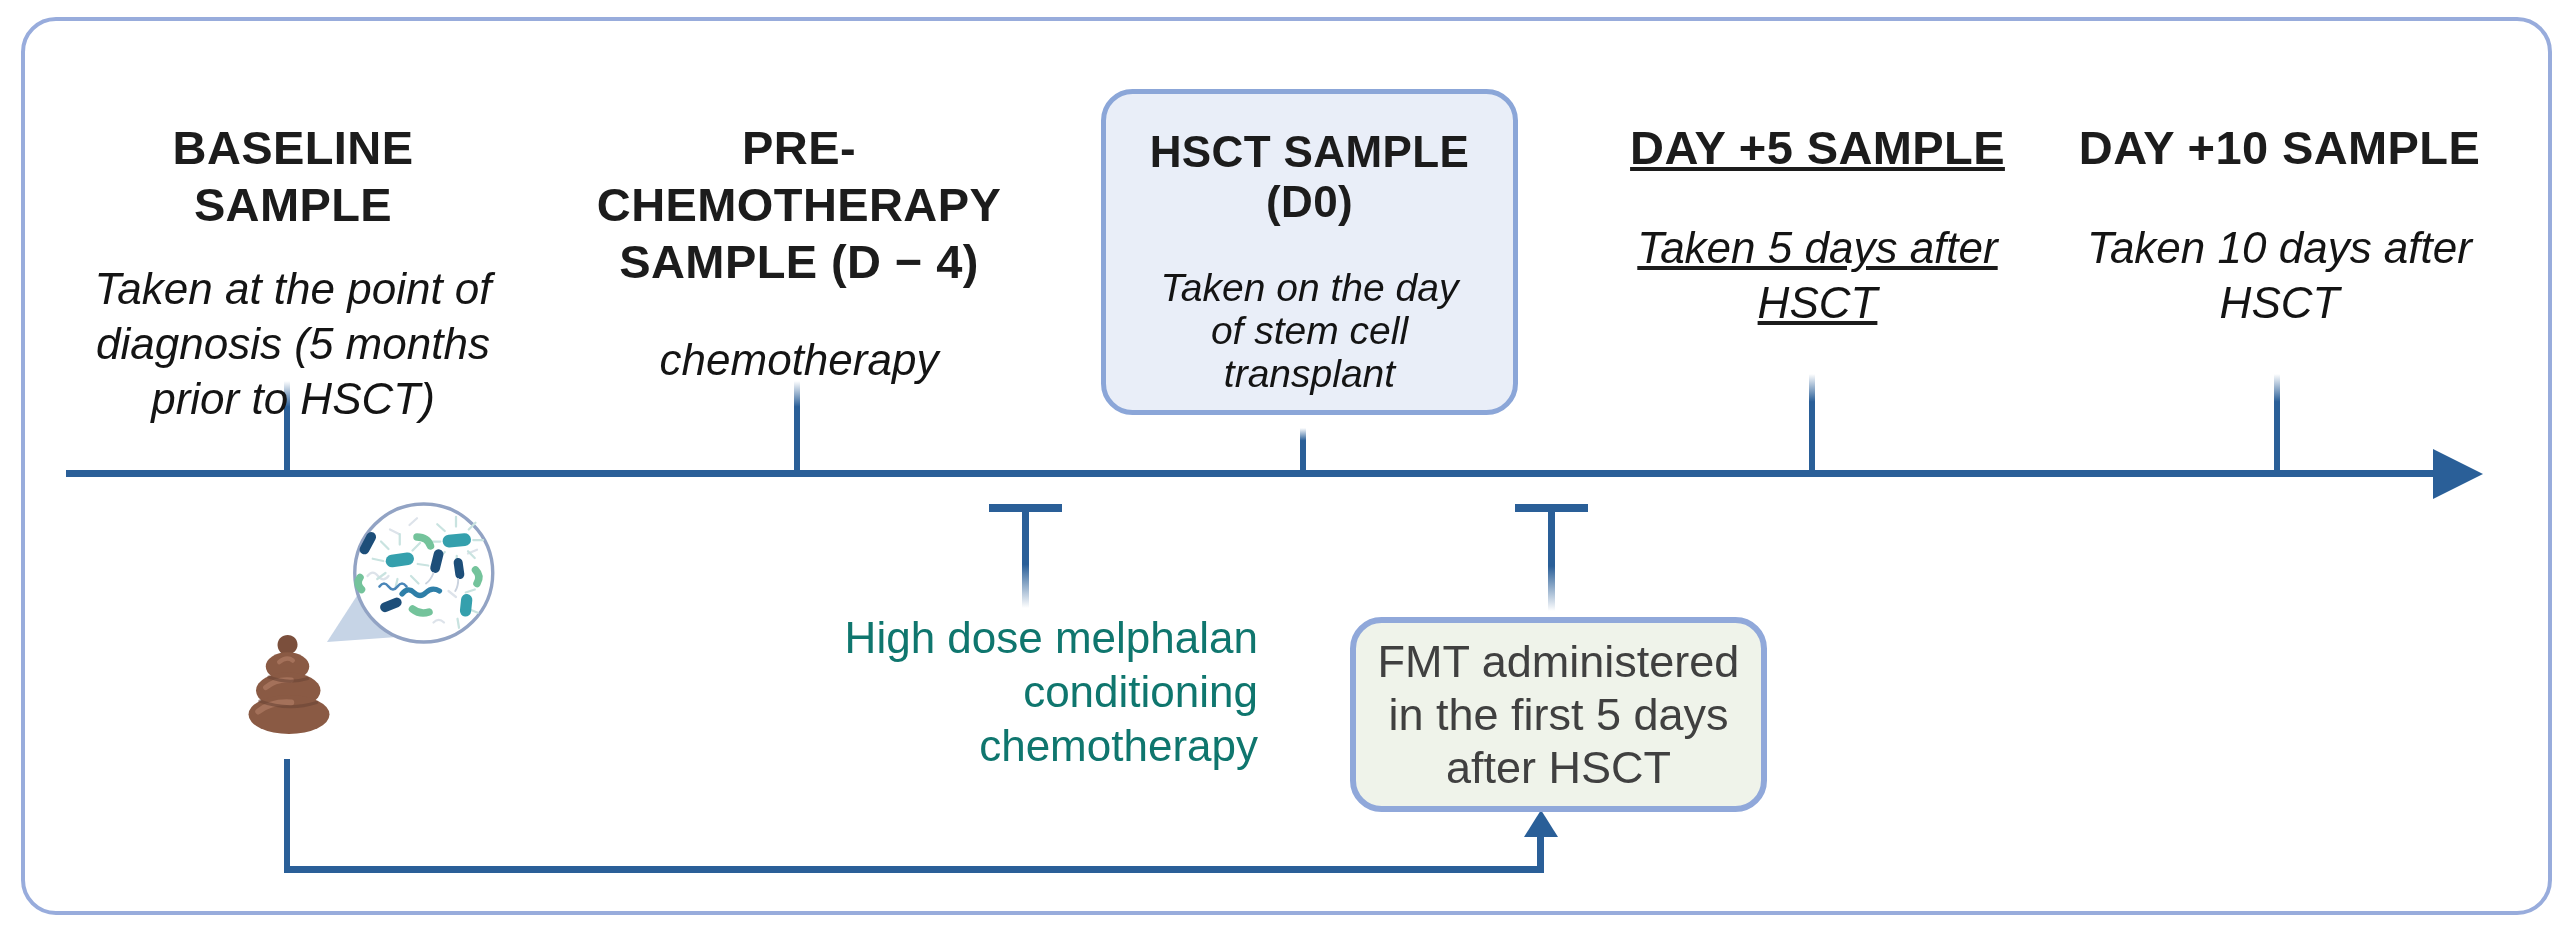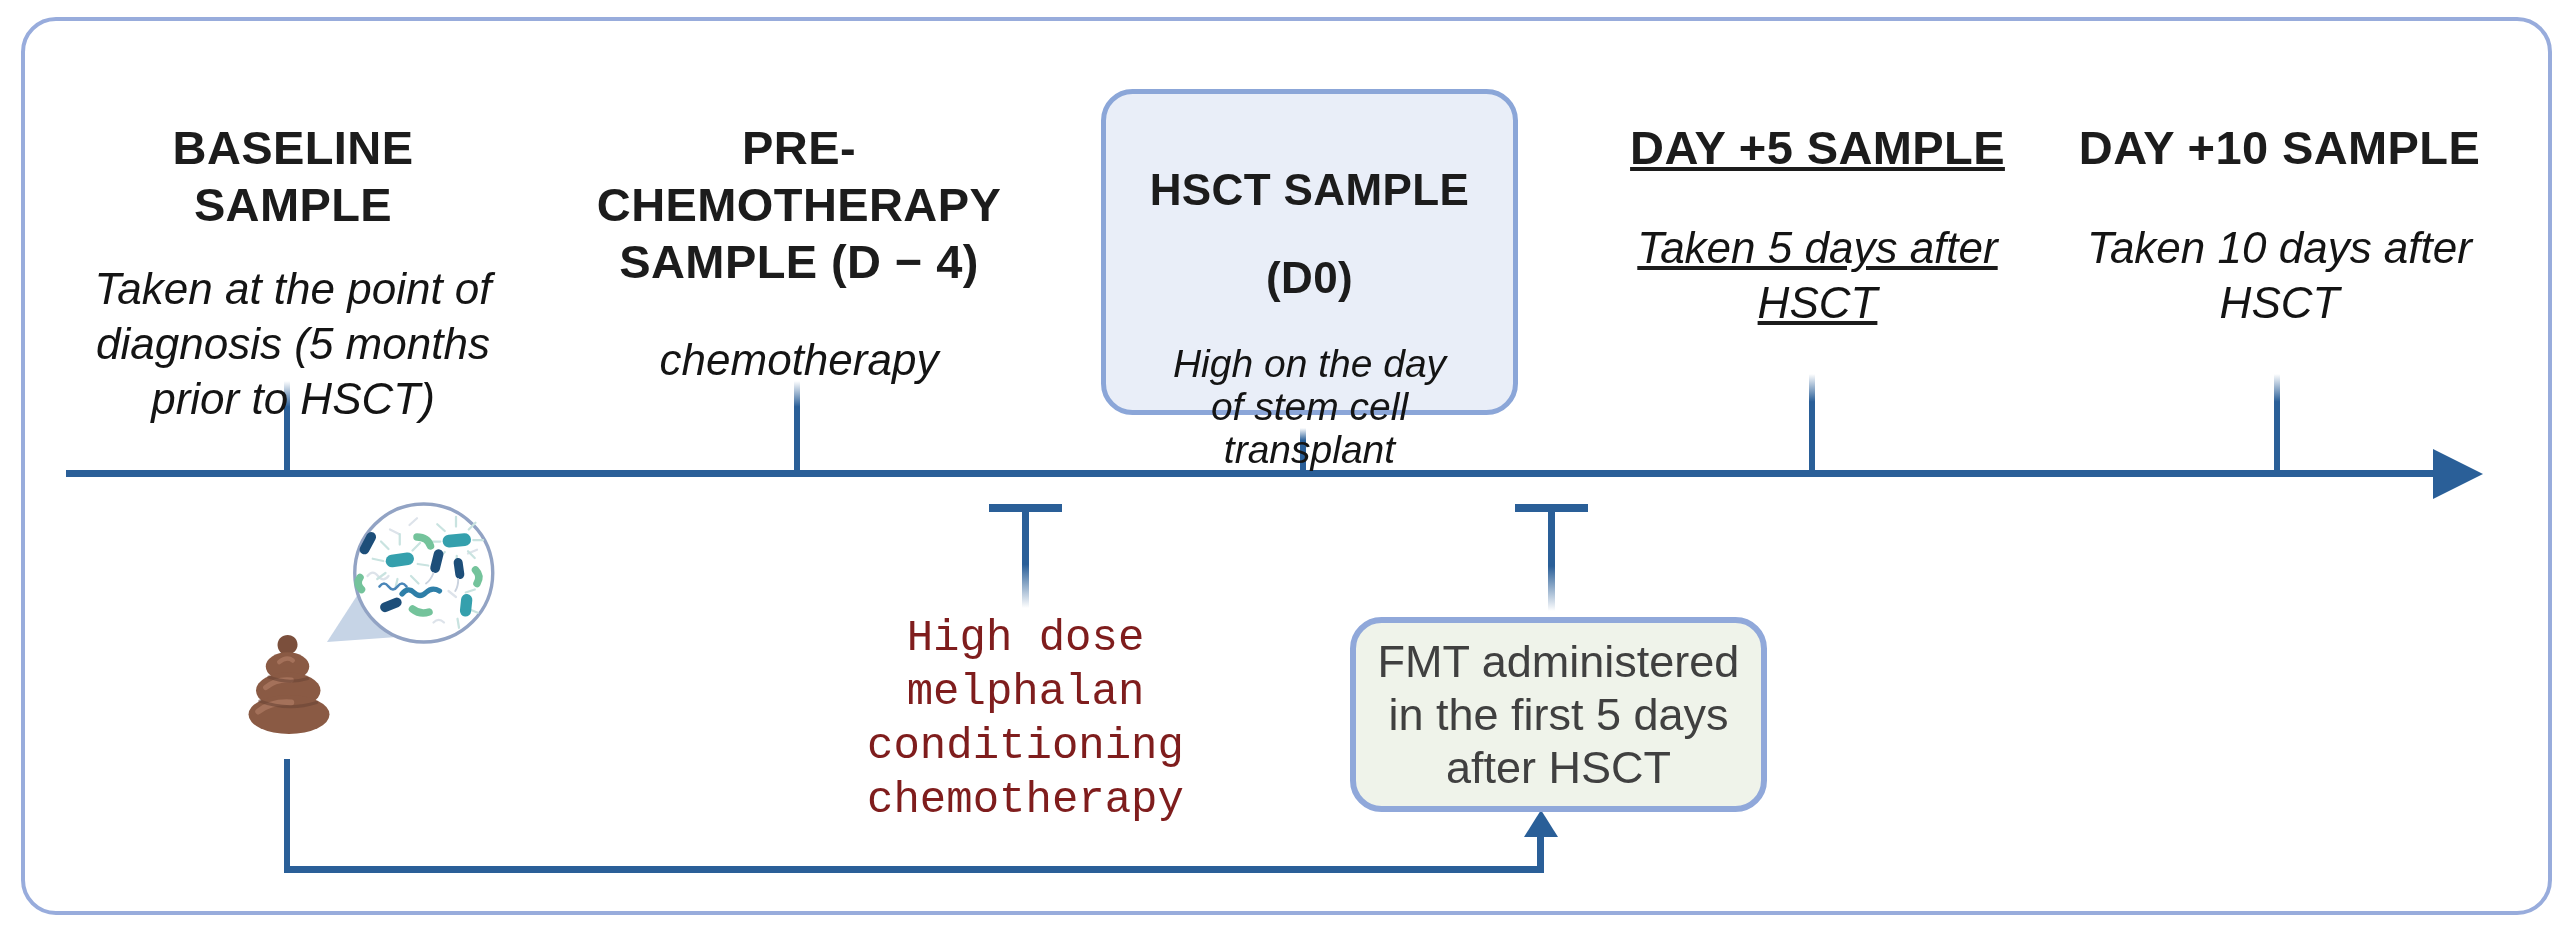--- a/index.html
+++ b/index.html
@@ -45,27 +45,27 @@
   .c4{left:1596px;width:443px;top:119px;text-decoration:underline;}
   .c5{left:2058px;width:443px;top:119px;}
   .c1 .desc{margin-top:28px;}            
   .c2 .desc{margin-top:42px;}            
   .c4 .desc,.c5 .desc{margin-top:44px;}
 
   
   .hsct-box{position:absolute;left:1101px;top:89px;width:417px;height:326px;box-sizing:border-box;
             background:#e9eef8;border:5.3px solid #8ba6d8;border-radius:31.5px;
             text-align:center;color:#1c1c1c;padding-top:33px;}
-  .hsct-box .hline{font-size:44px;line-height:50px;margin-top:38px;}
+  .hsct-box .hline{font-size:44px;line-height:50px;}
   .hsct-box .dline{font-size:39px;line-height:43px;}
   .hsct-box .desc{margin-top:39px;}
 
   
-  .chemo{position:absolute;left:793px;width:465px;top:611px;text-align:center;
-         color:#7f1d1d;font-size:44px;line-height:54px;font-weight:500;font-family:Liberation Mono, monospace;}
+  .chemo{position:absolute;left:793px;width:465px;top:611px;text-align:right;
+         color:#0f766e;font-size:44px;line-height:54px;font-weight:500;}
 
   
   .fmt-box{position:absolute;left:1350px;top:617px;width:417px;height:195px;box-sizing:border-box;
            background:#eff3ea;border:6px solid #90a8da;border-radius:31.5px;
            display:flex;flex-direction:column;justify-content:center;text-align:center;
            color:#404040;font-size:45px;line-height:53px;font-weight:500;}
 
   .icon-abs{position:absolute;}
 </style>
 </head>
@@ -107,21 +107,21 @@
     <div class="hline">SAMPLE (D − 4)</div>
     <div class="desc">
       <div class="dline">chemotherapy</div>
     </div>
   </div>
 
   <div class="hsct-box">
     <div class="hline">HSCT SAMPLE</div>
     <div class="hline">(D0)</div>
     <div class="desc">
-      <div class="dline">High on the day</div>
+      <div class="dline">Taken on the day</div>
       <div class="dline">of stem cell</div>
       <div class="dline">transplant</div>
     </div>
   </div>
 
   <div class="col c4">
     <div class="hline">DAY +5 SAMPLE</div>
     <div class="desc">
       <div class="dline">Taken 5 days after</div>
       <div class="dline">HSCT</div>

